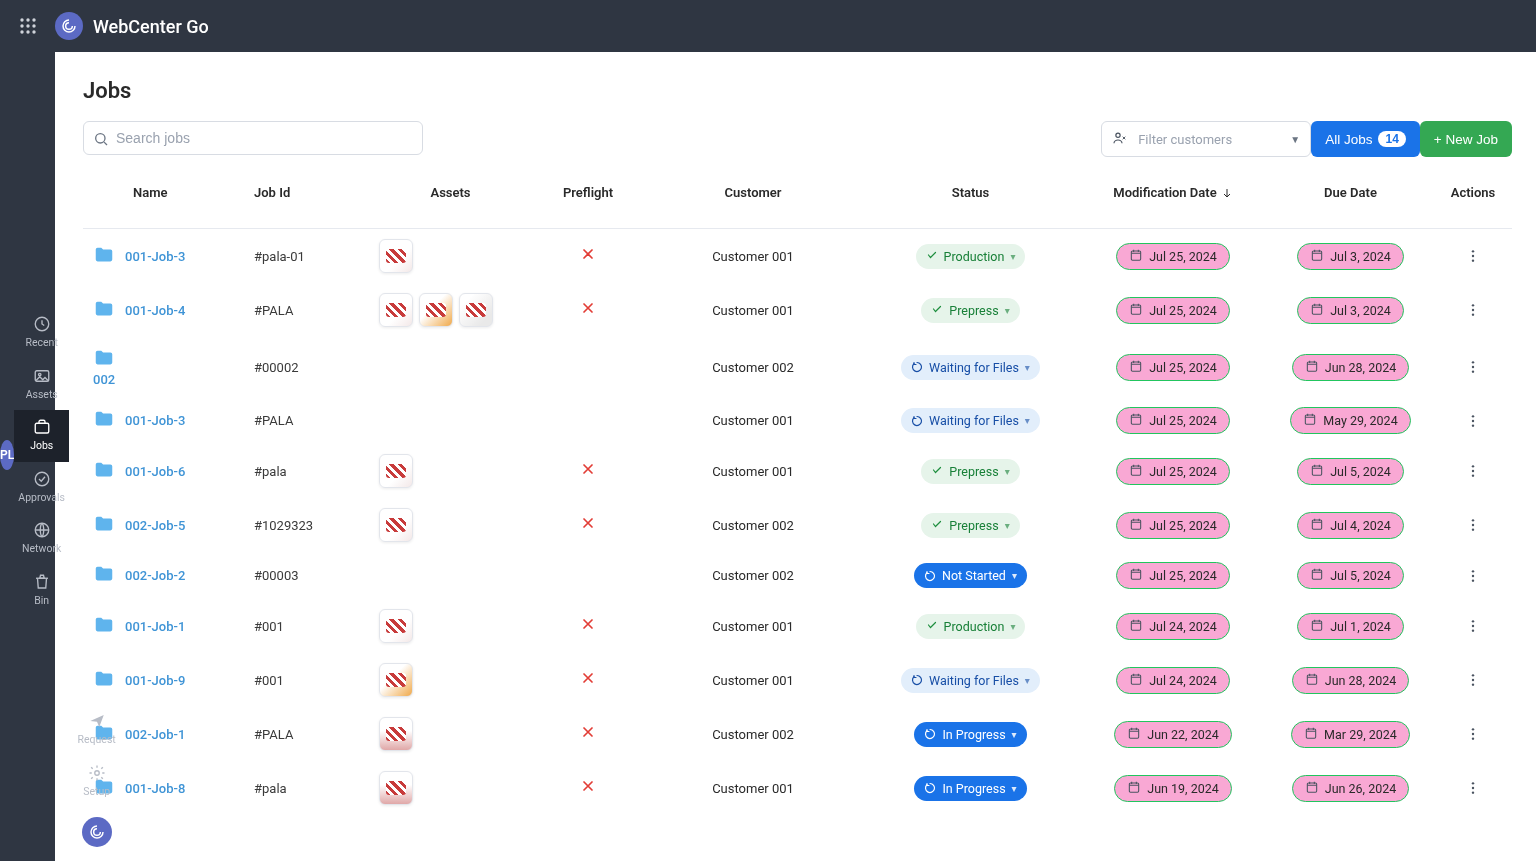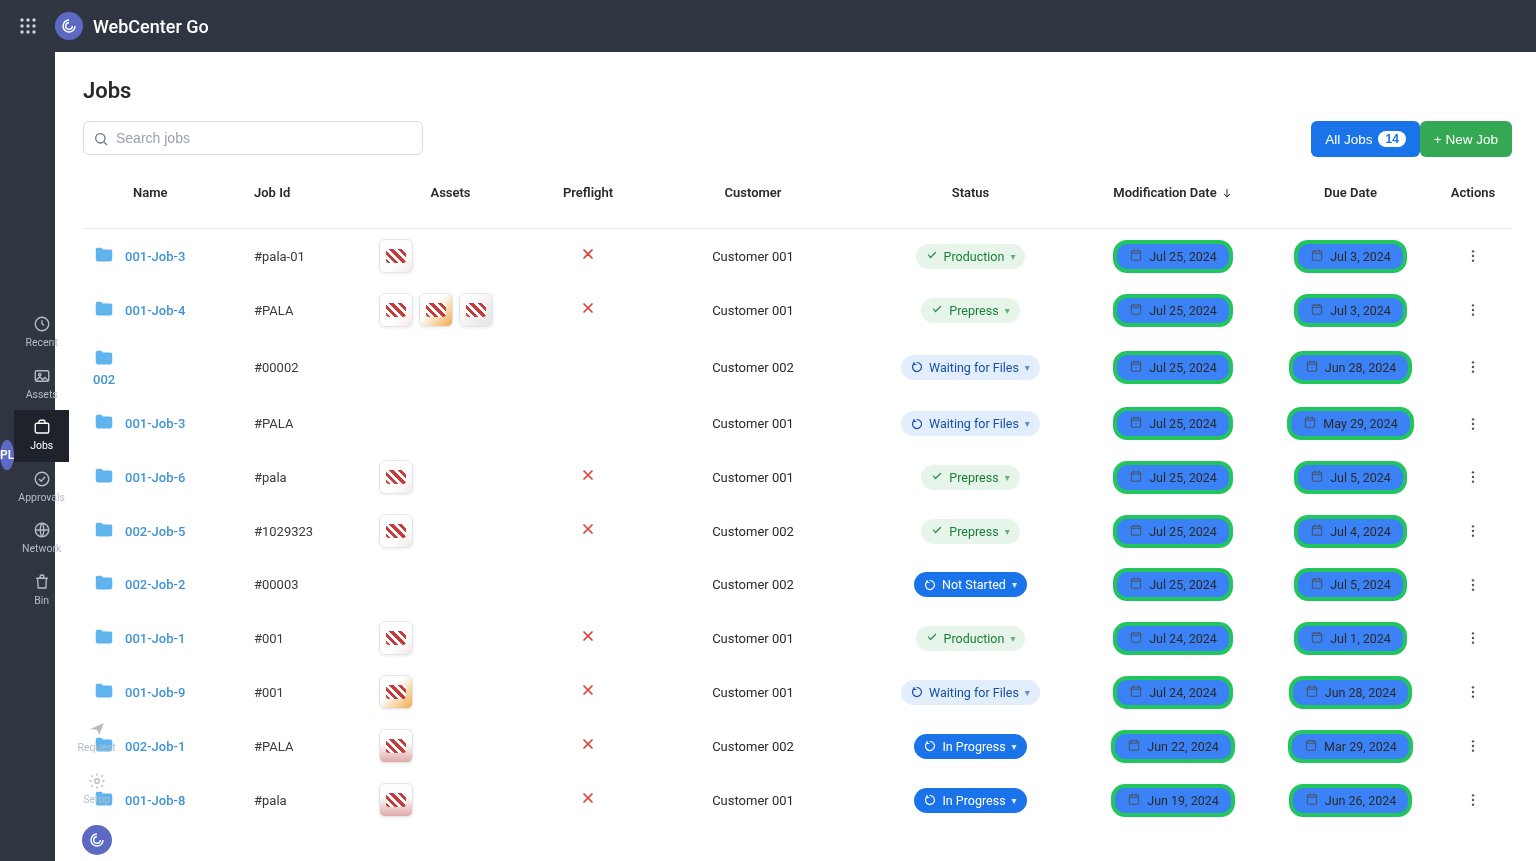--- a/index.html
+++ b/index.html
@@ -80,21 +80,21 @@
     display:flex;flex-direction:column;align-items:center;
     gap:2px;
     padding:8px 0 10px;
     font-size:10.5px;
     cursor:pointer;
     color:#b7bcc6;
   }
   .nav-item.active{background:#1d222b;color:#fff;}
   .nav-item svg{width:18px;height:18px;}
   .nav-label{line-height:1;}
-  .sidebar-bottom{margin-top:auto;display:flex;flex-direction:column;align-items:center;width:100%;padding-bottom:6px;}
+  .sidebar-bottom{margin-top:auto;display:flex;flex-direction:column;align-items:center;width:100%;padding-bottom:14px;}
   .logo-dot{
     width:30px;height:30px;border-radius:50%;
     background:#5c6ac4;display:flex;align-items:center;justify-content:center;margin-top:10px;
   }
 
   
   .main{
     flex:1;
     padding:26px 24px 24px 28px;
     overflow:auto;
@@ -192,23 +192,23 @@
   .status-pill .chev{font-size:10px;opacity:.6;}
   .status-production,.status-prepress{background:var(--green-soft);color:#188038;}
   .status-production .chk,.status-prepress .chk{color:#1e8e3e;}
   .status-waiting{background:#e2eefb;color:#174ea6;}
   .status-notstarted,.status-inprogress{background:#1a73e8;color:#fff;}
   .status-notstarted .chev,.status-inprogress .chev{opacity:.85;}
   .spin-ico{display:inline-flex;align-items:center;}
 
   .date-chip{
     display:inline-flex;align-items:center;gap:6px;
-    border:4px solid #22c55e;border-radius:14px;padding:4px 12px;font-size:12.5px;color:#2a2a2a;
+    border:1px solid #22c55e;border-radius:14px;padding:4px 12px;font-size:12.5px;color:#2a2a2a;
     cursor:pointer;
-    background:#3b82f6;
+    background:#f9a8d4;
   }
   .date-chip svg{color:#4a5360;}
 
   .row-actions{display:flex;justify-content:center;color:#4a5360;cursor:pointer;}
 
   .cal-svg{width:14px;height:14px;}
 </style>
 </head>
 <body>
 
@@ -321,20 +321,31 @@
 
     <div class="toolbar">
       <div class="search-wrap">
         <svg width="16" height="16" viewBox="0 0 24 24" fill="none" stroke="currentColor" stroke-width="2">
             <circle cx="11" cy="11" r="7"></circle>
             <path d="m21 21-4.3-4.3"></path>
           </svg>
         <input class="search-input" type="text" placeholder="Search jobs" style="">
       </div>
       <div class="spacer"></div>
+      <div class="filter-box">
+        <span class="filter-icon">
+          <svg width="16" height="16" viewBox="0 0 24 24" fill="none" stroke="currentColor" stroke-width="1.8">
+              <circle cx="9" cy="8" r="3.2"></circle>
+              <path d="M3 20c0-3 3-5 6-5s6 2 6 5"></path>
+              <path d="M16 10l4 4m0-4-4 4" stroke-width="1.4"></path>
+            </svg>
+        </span>
+        <span class="ph">Filter customers</span>
+        <span style="color:#6b7583;font-size:10px;">▼</span>
+      </div>
       <button class="btn btn-blue">
         <span>All Jobs</span>
         <span class="badge">14</span>
       </button>
       <button class="btn btn-green">
         <span>+ New Job</span>
       </button>
     </div>
 
     <div class="grid">

